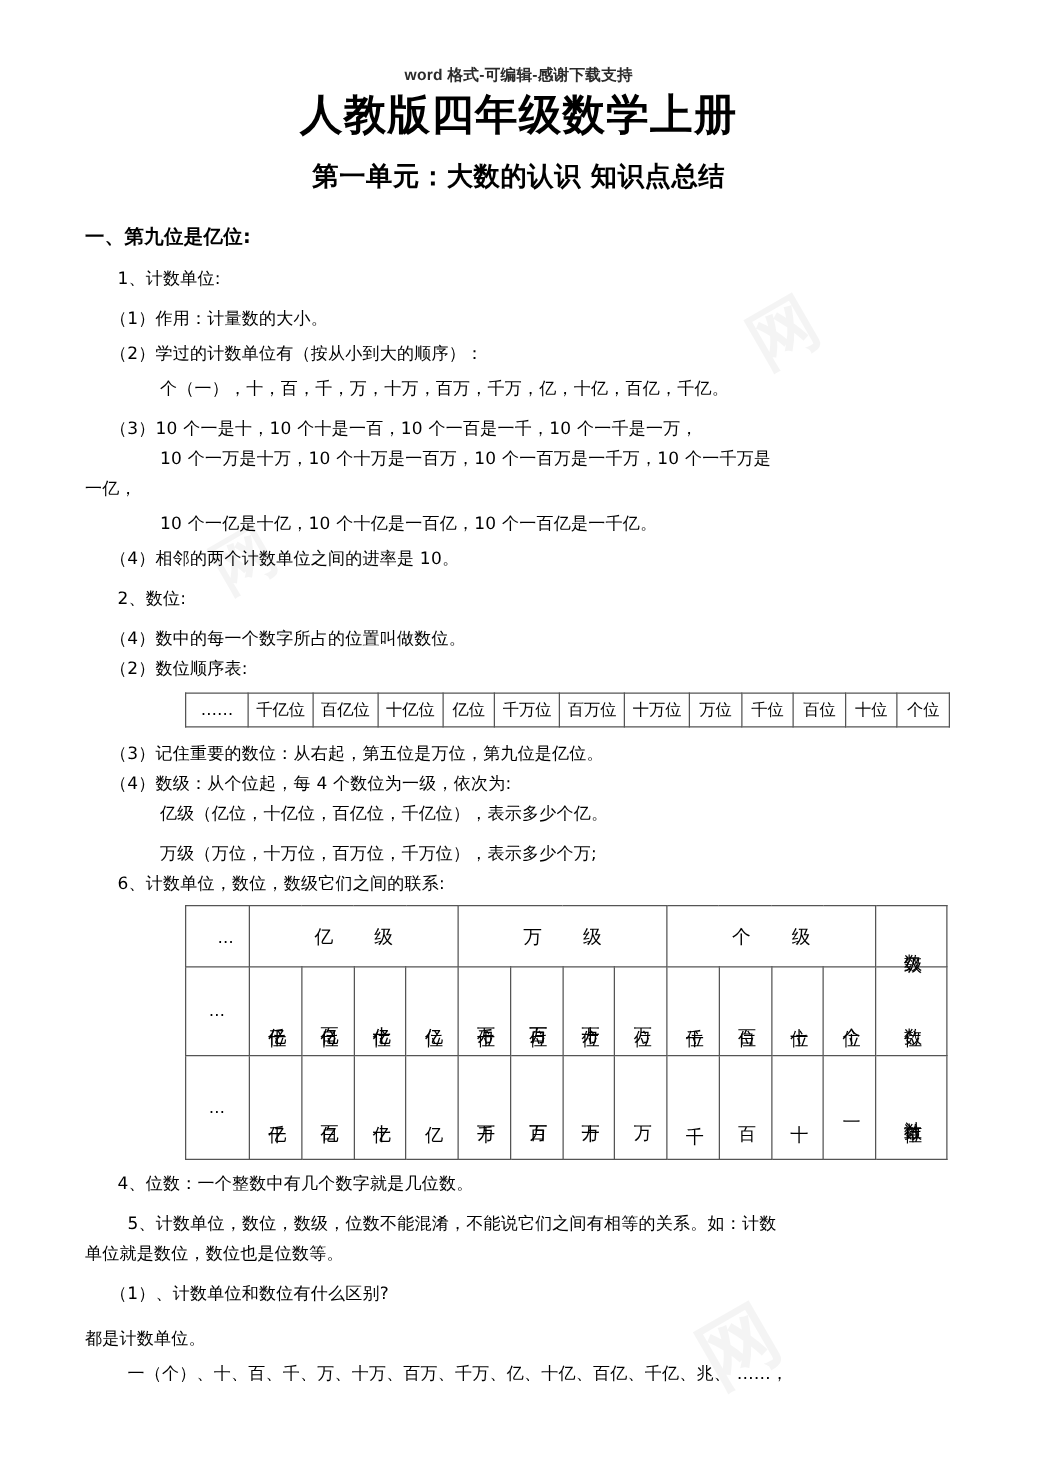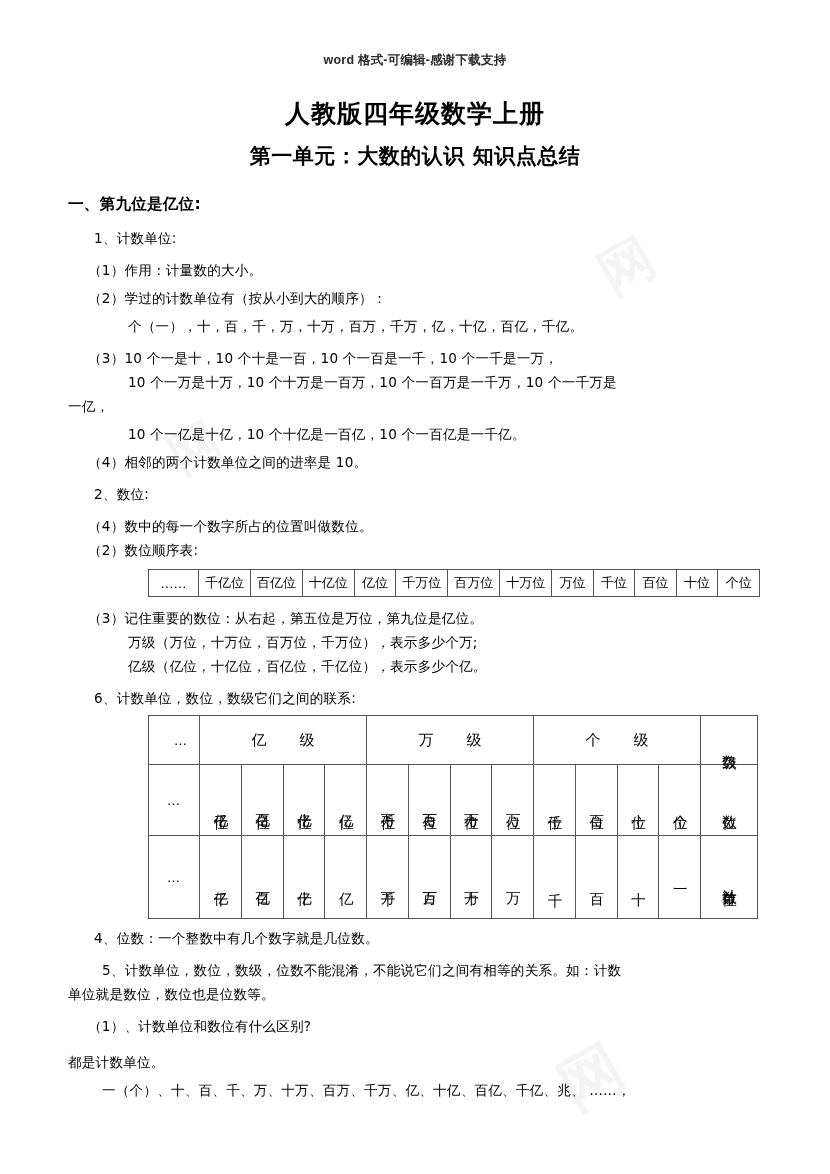--- a/index.html
+++ b/index.html
@@ -39,24 +39,24 @@
     text-align: center;
     font-size: 12.5px;
     color: #2b2b2b;
     padding-top: 52px;
     letter-spacing: 0.2px;
     font-family: Liberation Sans, sans-serif;
     font-weight: bold;
   }
   .title-1 {
     text-align: center;
-    font-size: 25px;
+    font-size: 34px;
     font-weight: bold;
     font-family: "DejaVu Serif", "Liberation Serif", serif;
-    margin-top: 28px;
+    margin-top: 0;
     letter-spacing: 1px;
   }
   .title-2 {
     text-align: center;
     font-size: 21px;
     font-weight: bold;
     font-family: "DejaVu Serif", "Liberation Serif", serif;
     margin-top: 12px;
     letter-spacing: 0.5px;
   }
@@ -178,22 +178,23 @@
           <td style="width:46px">千位</td>
           <td style="width:46px">百位</td>
           <td style="width:46px">十位</td>
           <td style="width:46px">个位</td>
         </tr>
       </tbody>
         </table>
     </div>
 
     <div class="line ind2 tight">（3）记住重要的数位：从右起，第五位是万位，第九位是亿位。</div>
+    <div class="line ind2 tight">（4）数级：从个位起，每 4 个数位为一级，依次为:</div>
+    <div class="line ind3 gap-sm">亿级（亿位，十亿位，百亿位，千亿位），表示多少个亿。</div>
     <div class="line ind3 tight">万级（万位，十万位，百万位，千万位），表示多少个万;</div>
-    <div class="line ind3 gap-sm">亿级（亿位，十亿位，百亿位，千亿位），表示多少个亿。</div>
 
     <div class="line ind1 tight">6、计数单位，数位，数级它们之间的联系:</div>
 
     <div class="t2-wrap">
       <table class="t2">
         <tbody>
             <tr>
           <td class="hdr" style="width:50px"><span class="dots">…</span></td>
           <td class="hdr" colspan="4">亿   级</td>
           <td class="hdr" colspan="4">万   级</td>

